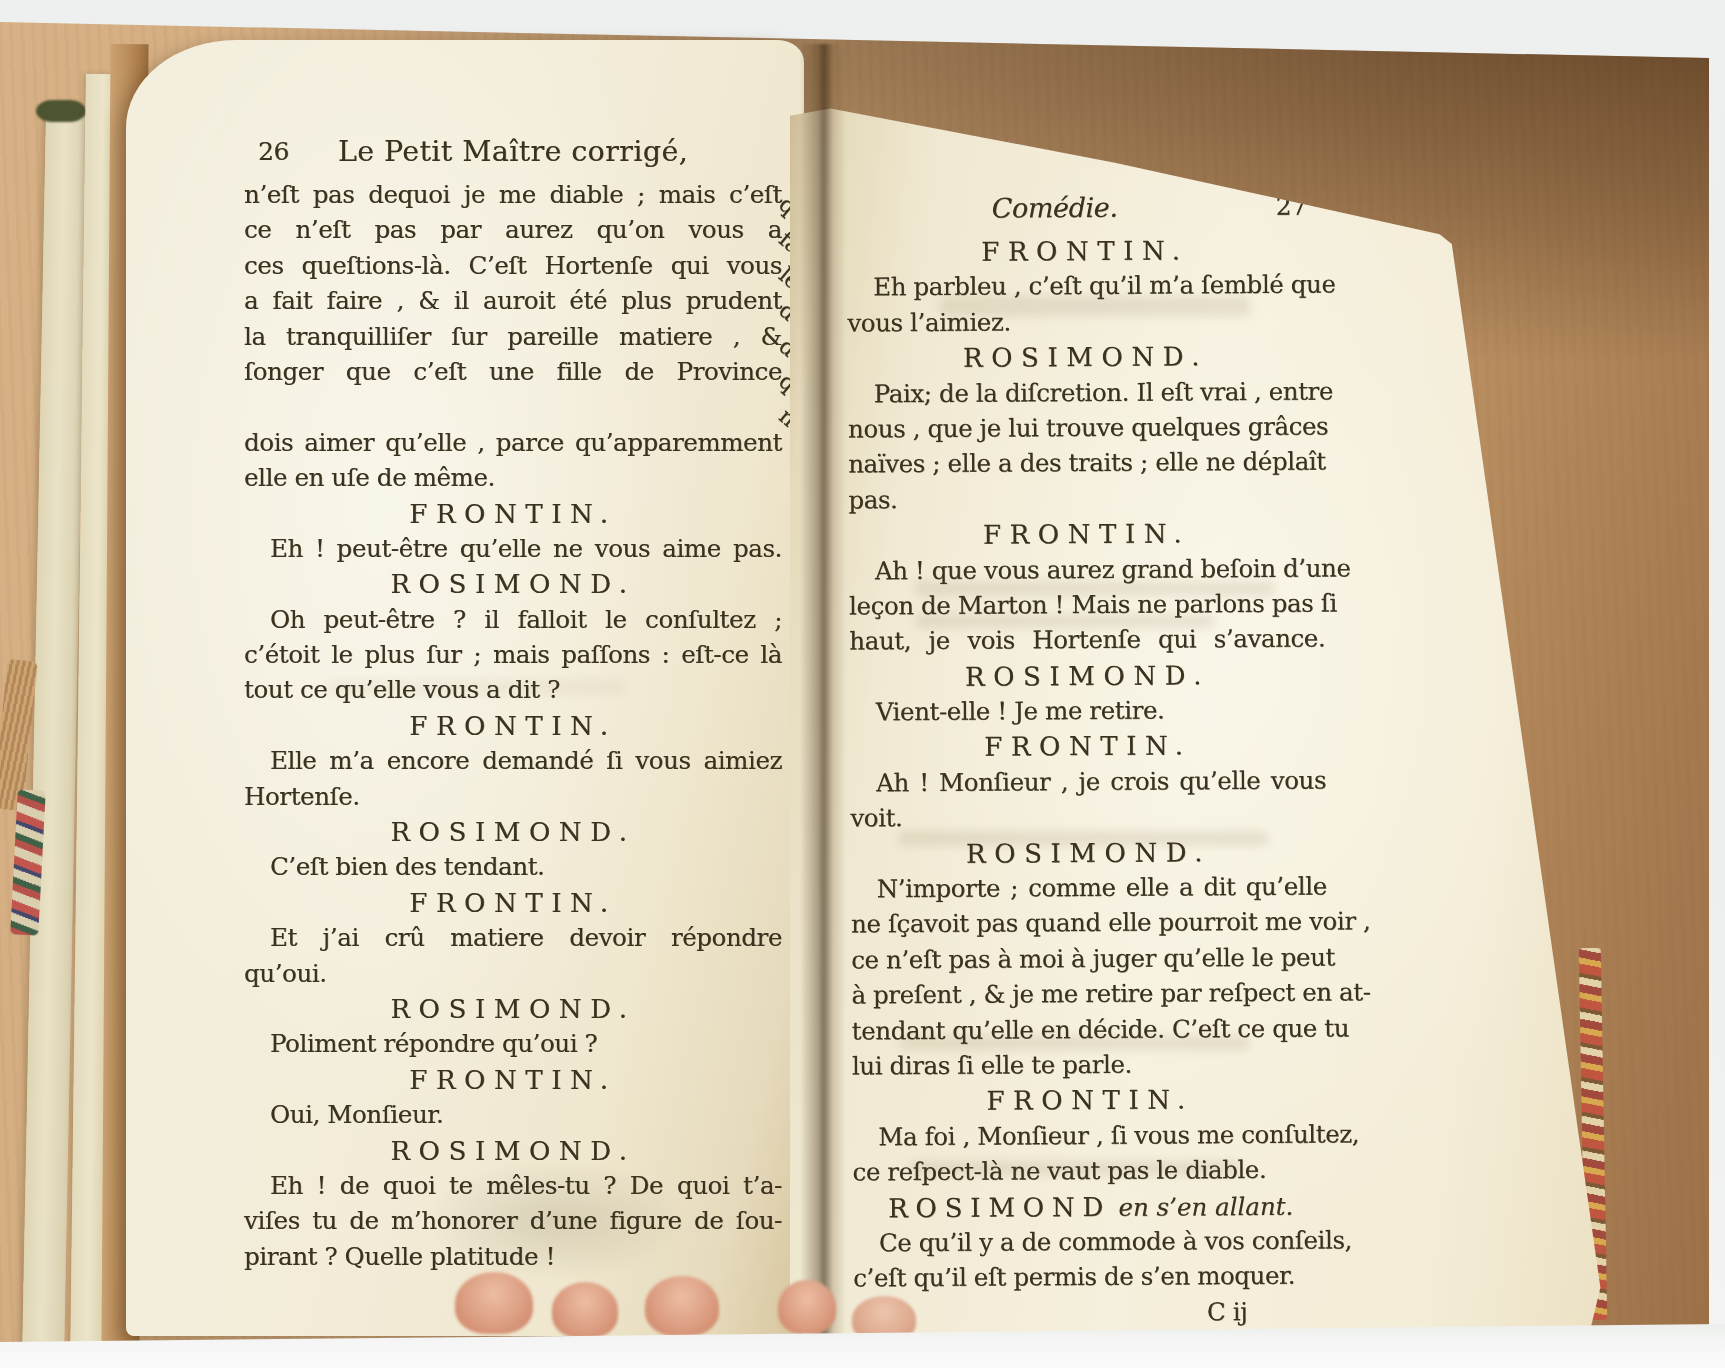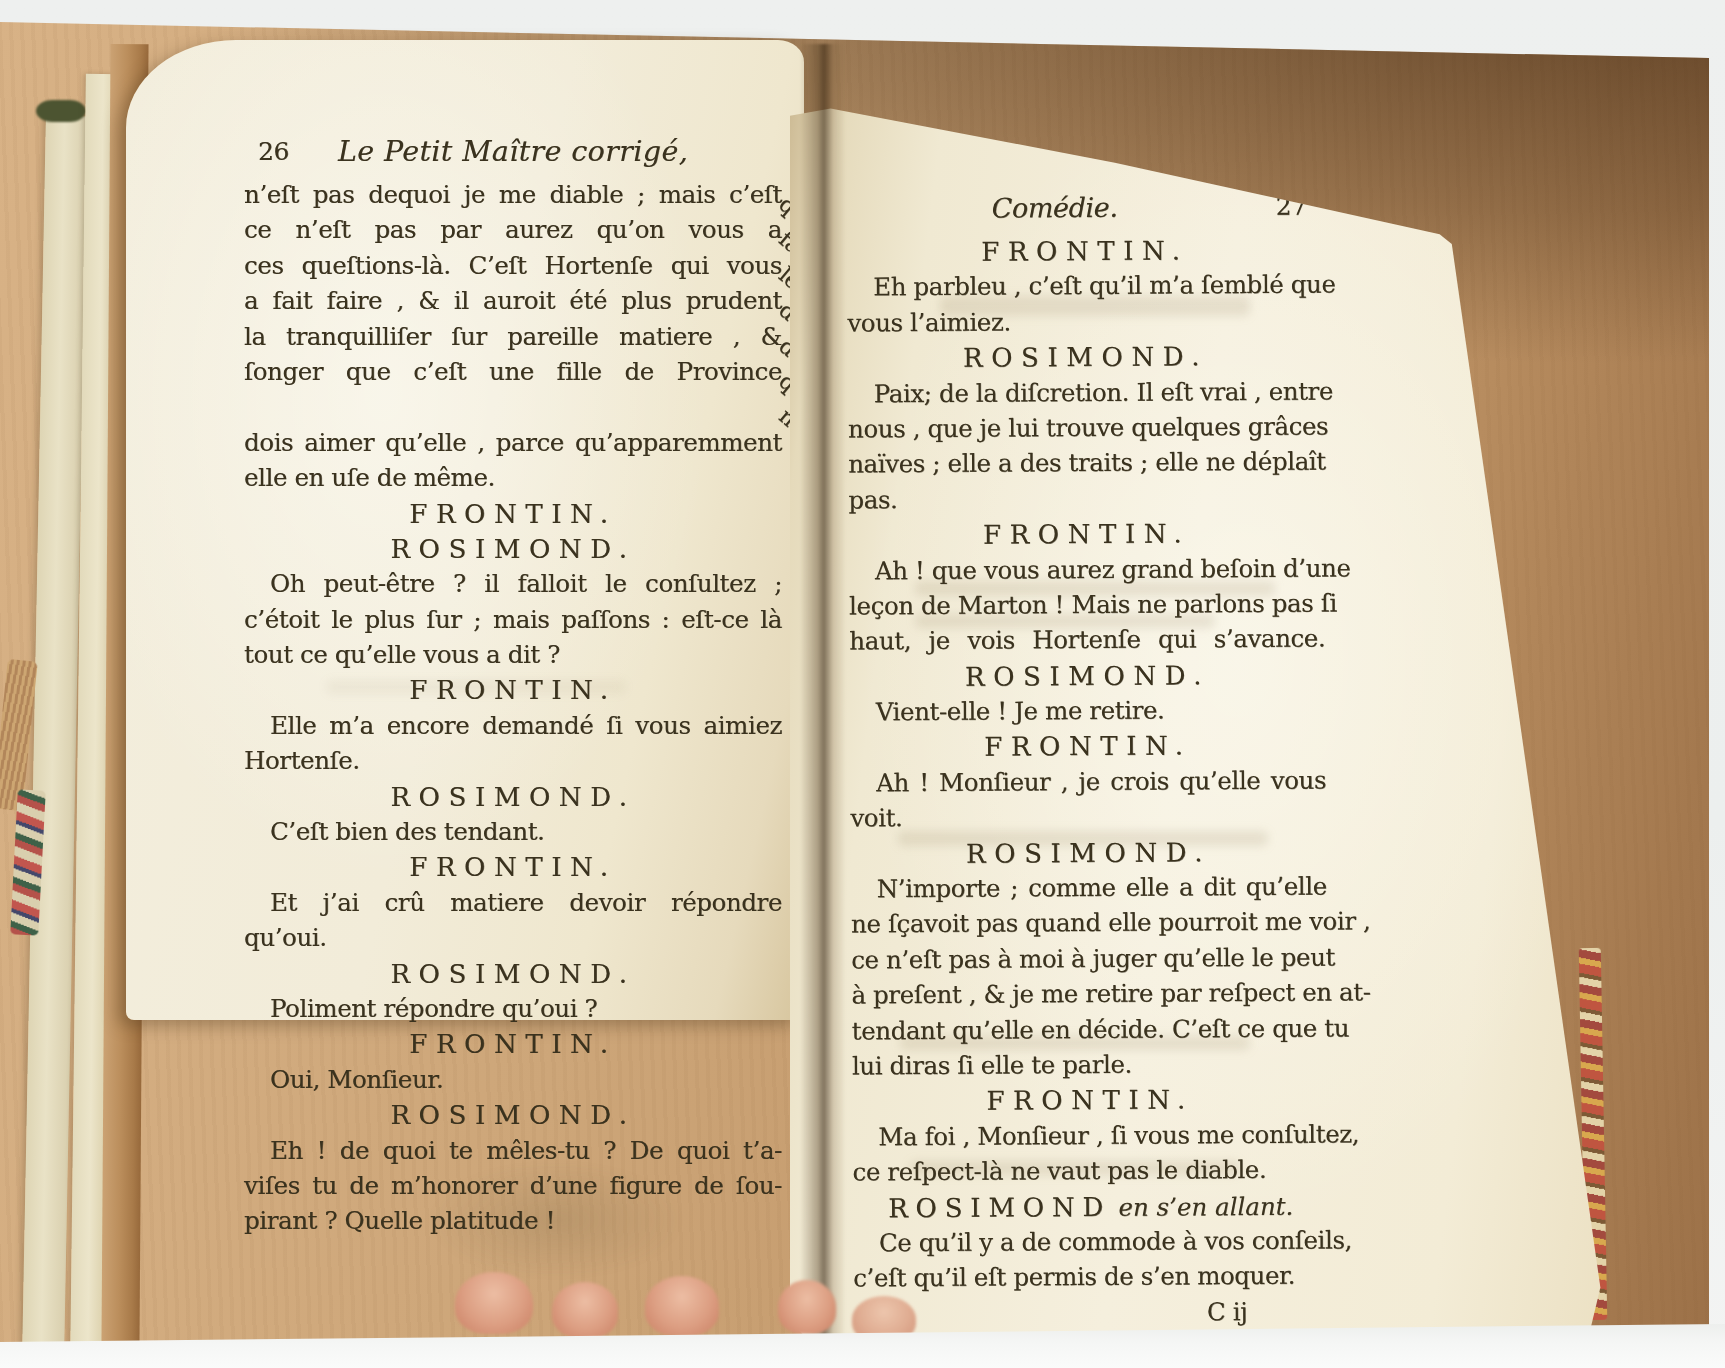--- a/index.html
+++ b/index.html
@@ -31,21 +31,21 @@
     background:linear-gradient(to right,#cba273 0%,#bb8e5c 45%,#a87a49 80%,#97693b 100%);}
   .fringe{position:absolute;left:0px;top:660px;width:30px;height:150px;transform:rotate(6deg);
     background:repeating-linear-gradient(96deg,#cda672 0 3px,#b2865a 3px 6px);filter:blur(.6px);border-radius:6px;}
   .marble-left{position:absolute;left:14px;top:790px;width:28px;height:145px;transform:rotate(3deg);border-radius:5px;filter:blur(.7px);
     background:repeating-linear-gradient(18deg,#b5524a 0 7px,#3e6148 7px 13px,#d9cfae 13px 21px,#44486b 21px 25px,#c2564e 25px 33px,#d9cfae 33px 42px);}
   .marble-right{position:absolute;left:1582px;top:948px;width:22px;height:372px;transform:rotate(-1deg);border-radius:4px;filter:blur(.6px);
     background:repeating-linear-gradient(12deg,#c05540 0 9px,#d8a84e 9px 15px,#a34a3e 15px 23px,#e3d3a8 23px 30px,#7d5a35 30px 34px);}
   
   .page{position:absolute;}
   .page-left{
-    left:126px;top:40px;width:678px;height:980px;
+    left:126px;top:40px;width:678px;height:1296px;
     border-radius:110px 26px 10px 8px / 88px 22px 10px 8px;
     background:
       radial-gradient(ellipse at 38% 36%,rgba(255,255,250,.5) 0%,rgba(255,255,250,0) 55%),
       linear-gradient(103deg,#f3eedd 0%,#f2ecd9 50%,#efe7ce 74%,#e6dabc 90%,#d6c49c 100%);
     box-shadow:-8px 6px 16px rgba(70,48,22,.35);
   }
   .page-right{
     left:790px;top:106px;width:812px;height:1232px;
     clip-path:polygon(0% .8%,5% .2%,40% 4.6%,80% 10.4%,81.5% 11.2%,99.8% 95.9%,98.6% 99.2%,95% 100%,2% 100%,0% 98.6%);
     background:
@@ -68,21 +68,21 @@
   .sp{text-align:center;letter-spacing:.33em;font-size:26px;white-space:nowrap;text-indent:0;}
   .spd{text-align:center;white-space:nowrap;}
   .spd .caps{letter-spacing:.3em;font-size:26px;}
   .spd .dir{font-style:italic;letter-spacing:0;font-size:24.5px;}
   .sig{text-align:right;padding-right:82px;}
   .tail{position:absolute;left:calc(100% + 2px);top:7px;display:inline-block;
     transform:rotate(40deg);transform-origin:0 40%;font-size:.9em;letter-spacing:-.5px;}
   .hdr{height:46px;line-height:40px;position:relative;font-size:27px;}
   .hdr .num{position:absolute;font-size:25px;font-style:normal;}
   .hdr-left .num{left:14px;}
-  .hdr-left .ttl{display:block;text-align:center;font-style:italic;font-size:28.5px;letter-spacing:.4px;}
+  .hdr-left .ttl{display:block;text-align:center;font-size:28.5px;letter-spacing:.4px;}
   .hdr-right .num{right:16px;top:0;}
   .hdr-right .ttl{display:block;text-align:center;font-style:italic;transform:translateX(-30px);}
   
   .ghost{position:absolute;background:rgba(150,130,92,.17);filter:blur(5px);border-radius:6px;}
   .stain{position:absolute;background:radial-gradient(ellipse,rgba(92,80,48,.16),rgba(92,80,48,0) 70%);filter:blur(2px);}
   
   .finger{position:absolute;border-radius:50% 50% 40% 40%;filter:blur(1.5px);
     background:radial-gradient(ellipse at 50% 35%,#ecbda3 0%,#dc9e82 55%,#c97f63 100%);}
   .white-band{position:absolute;left:0;right:0;top:1322px;bottom:0;
     clip-path:polygon(0 20px,100% 2px,100% 100%,0 100%);
@@ -114,20 +114,21 @@
     <div class="ln j"><span>n’eſt pas dequoi je me diable ; mais c’eſt</span><span class="tail">que</span></div>
     <div class="ln j"><span>ce n’eſt pas par aurez qu’on vous a</span><span class="tail">fait</span></div>
     <div class="ln j"><span>ces queſtions-là. C’eſt Hortenſe qui vous</span><span class="tail">les</span></div>
     <div class="ln j"><span>a fait faire , &amp; il auroit été plus prudent</span><span class="tail">de</span></div>
     <div class="ln j"><span>la tranquilliſer ſur pareille matiere , &amp;</span><span class="tail">de</span></div>
     <div class="ln j"><span>ſonger que c’eſt une fille de Province</span><span class="tail">que</span></div>
     <div class="ln j"><span class="tail">ne</span></div>
     <div class="ln j">dois aimer qu’elle , parce qu’apparemment</div>
     <div class="ln">elle en uſe de même.</div>
     <div class="ln sp">FRONTIN.</div>
+    <div class="ln j ind">Eh ! peut-être qu’elle ne vous aime pas.</div>
     <div class="ln sp">ROSIMOND.</div>
     <div class="ln j ind">Oh peut-être ? il falloit le conſultez ;</div>
     <div class="ln j">c’étoit le plus ſur ; mais paſſons : eſt-ce là</div>
     <div class="ln">tout ce qu’elle vous a dit ?</div>
     <div class="ln sp">FRONTIN.</div>
     <div class="ln j ind">Elle m’a encore demandé ſi vous aimiez</div>
     <div class="ln">Hortenſe.</div>
     <div class="ln sp">ROSIMOND.</div>
     <div class="ln ind">C’eſt bien des tendant.</div>
     <div class="ln sp">FRONTIN.</div>

